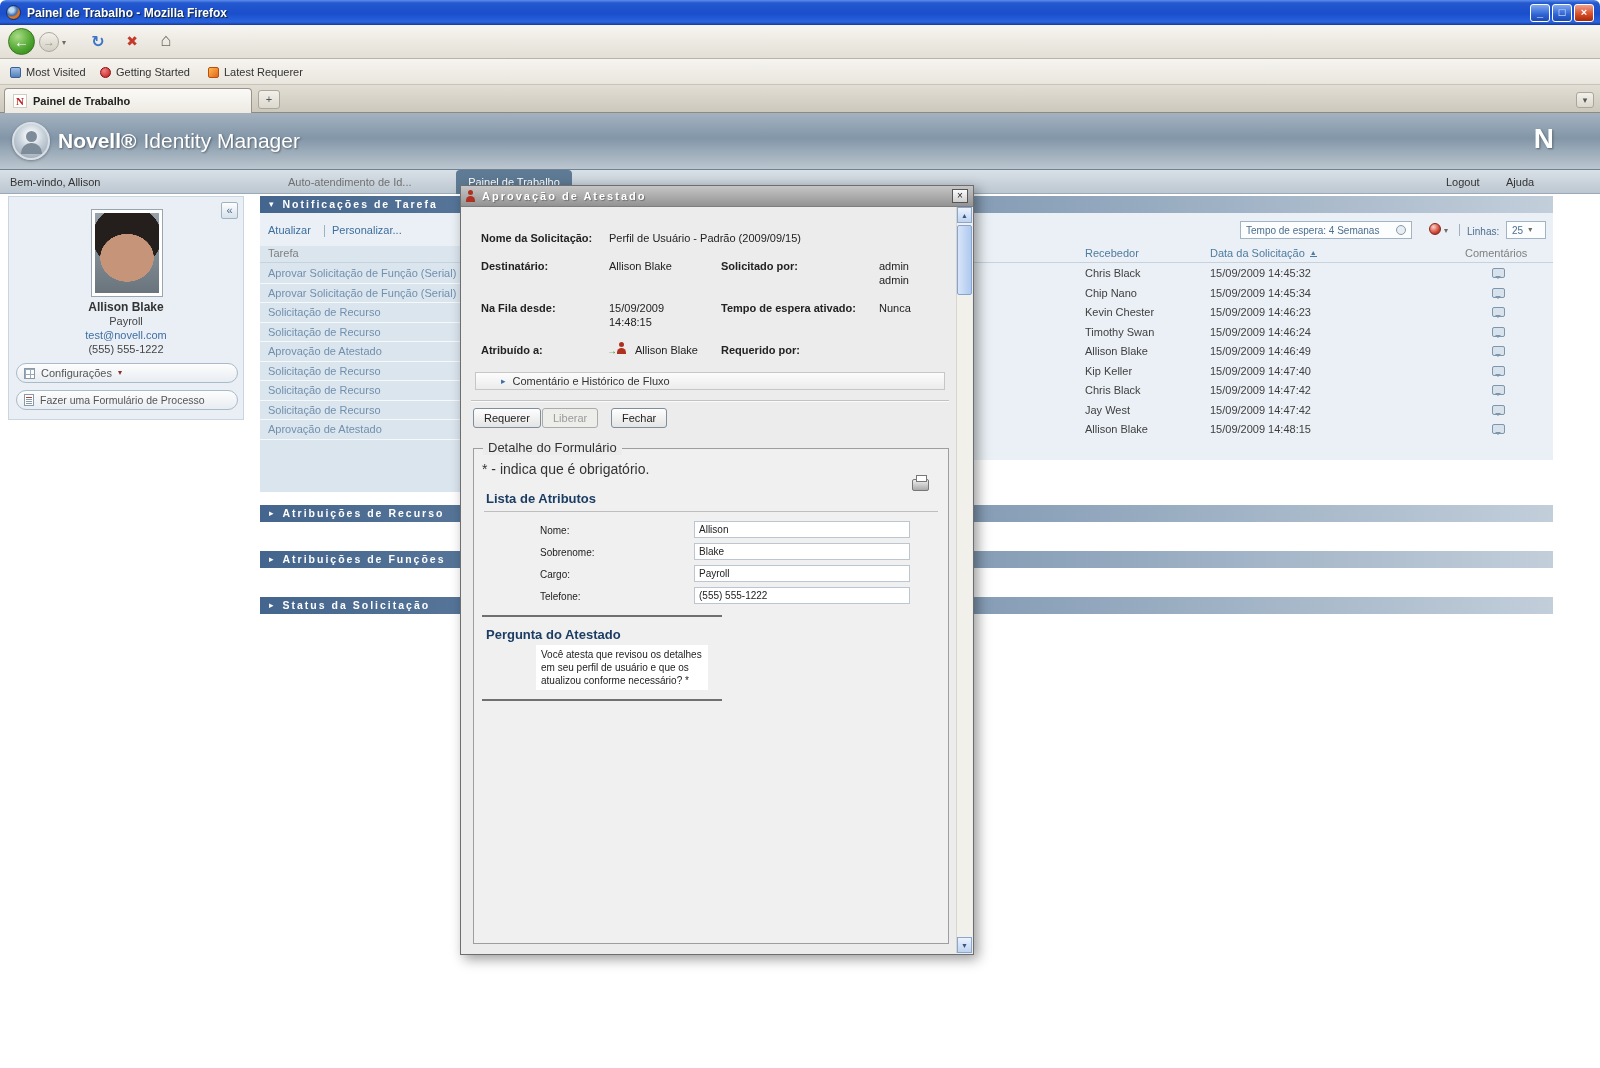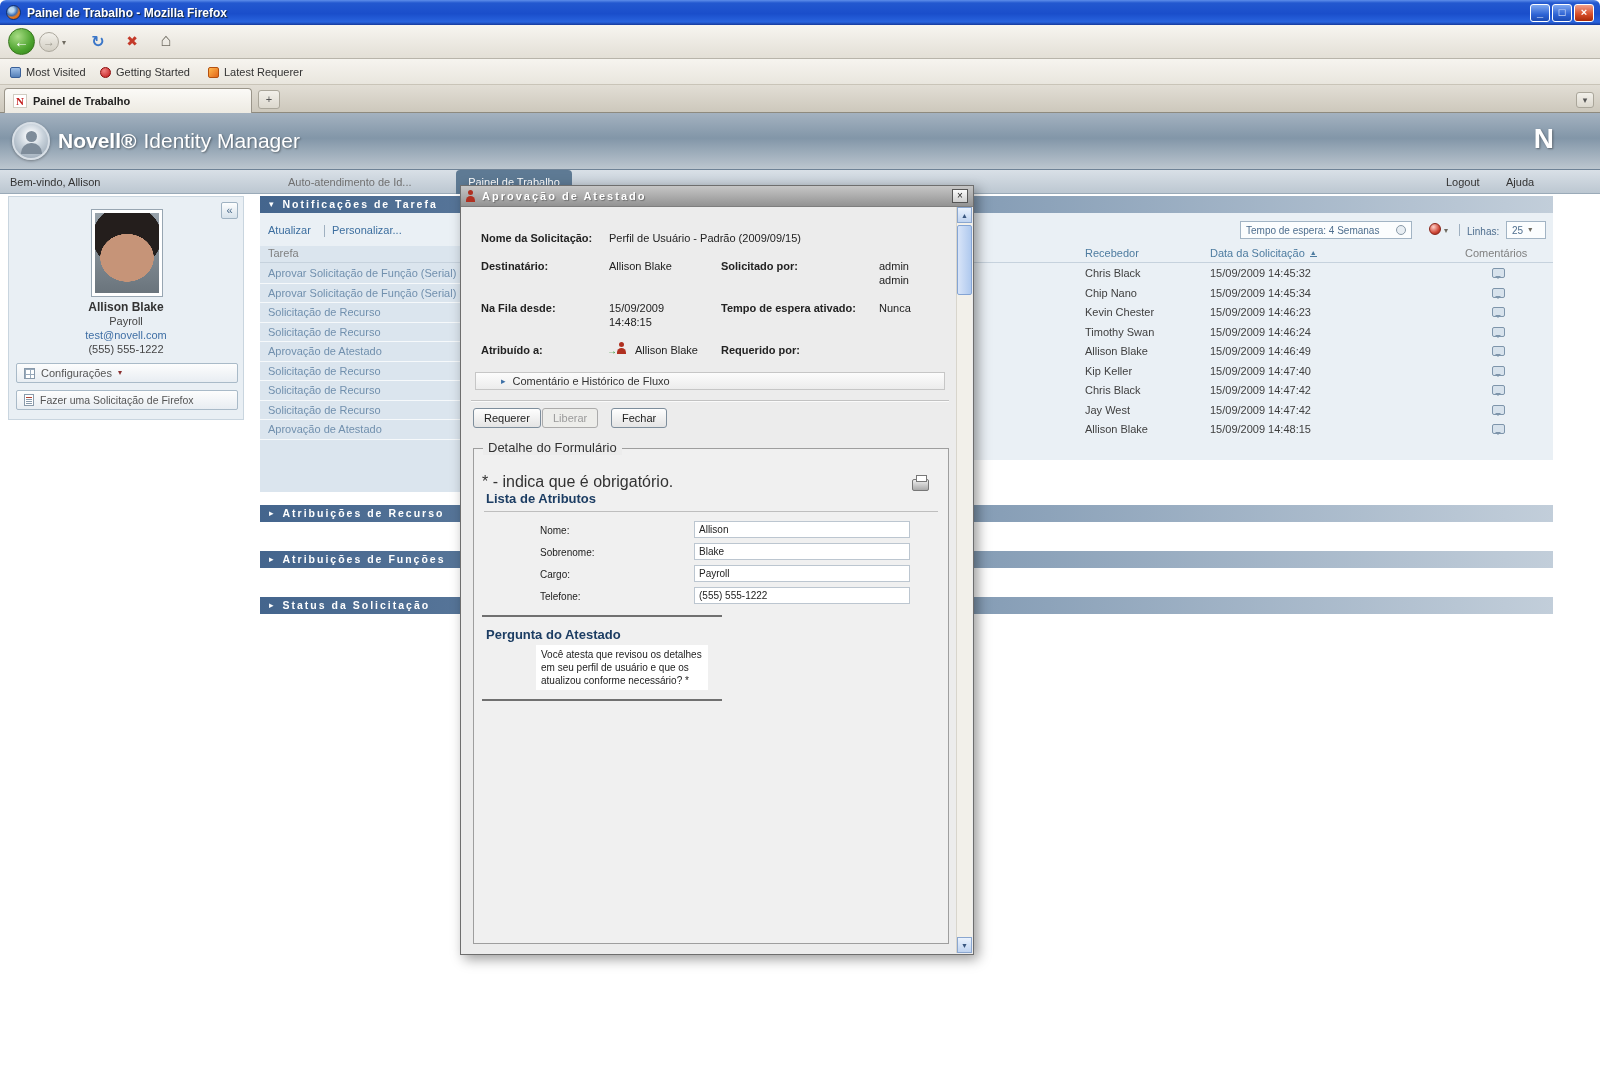--- a/index.html
+++ b/index.html
@@ -138,21 +138,21 @@
   color:#4A6A8A;font-size:11px;border:1px solid #9FB2C2;border-radius:2px;
   background:linear-gradient(180deg,#FDFEFE,#D7E2EB)}
 .photo{position:absolute;left:82px;top:12px;width:72px;height:88px;background:#FFF;border:1px solid #98A6B2;padding:3px}
 .photoimg{width:100%;height:100%;
   background:
    radial-gradient(ellipse 42% 30% at 50% 56%,#C69478 0 99%,transparent 100%),
    radial-gradient(ellipse 54% 40% at 50% 30%,#241E1C 0 99%,transparent 100%),
    linear-gradient(180deg,#98A2AA,#6A747C)}
 .sctr{position:absolute;left:0;width:100%;text-align:center}
 .sbtn{position:absolute;left:7px;width:222px;height:20px;display:flex;align-items:center;gap:6px;padding:0 7px;
-  color:#555;border:1px solid #A9BAC8;border-radius:2px;background:linear-gradient(180deg,#FDFDFD,#E8EDF2)}
+  color:#555;border:1px solid #A9BAC8;border-radius:10px;background:linear-gradient(180deg,#FDFDFD,#E8EDF2)}
 .gridico{width:11px;height:11px;border:1px solid #8899AA;
   background:linear-gradient(#99AABB 1px,transparent 1px) 0 0/100% 5px,
              linear-gradient(90deg,#99AABB 1px,transparent 1px) 0 0/5px 100%,#FFF}
 .pageico{position:relative;width:10px;height:12px;background:#FFF;border:1px solid #8A9AAA}
 .pageico::after{content:"";position:absolute;left:1px;top:2px;width:6px;height:1px;background:#B04030;
   box-shadow:0 2px 0 #8899AA,0 4px 0 #8899AA,0 6px 0 #8899AA}
 
 
 #dlg{left:460px;top:185px;width:514px;height:770px;background:#ECECEC;border:1px solid #6E6E6E;
   box-shadow:4px 4px 12px rgba(0,0,0,.4);z-index:60}
@@ -169,21 +169,21 @@
 .garrow{color:#2F8F2F;font-weight:bold;font-size:10px}
 .expander{position:absolute;left:14px;top:186px;width:470px;height:18px;display:flex;align-items:center;gap:7px;
   padding:0 25px;color:#333;border:1px solid #C6C6C6;background:linear-gradient(180deg,#FCFCFC,#ECECEC)}
 .expander .tri{color:#3A6EA5;font-size:9px;line-height:9px}
 .groove{position:absolute;left:10px;top:214px;width:478px;border-top:1px solid #C2C2C2;border-bottom:1px solid #FAFAFA}
 .dbtn{position:absolute;top:222px;height:20px;padding:0 10px;font-size:11px;color:#222;line-height:18px;
   border:1px solid #7E8E9C;border-radius:3px;background:linear-gradient(180deg,#FEFEFE,#E4E4E4);cursor:pointer}
 .dbtn.dis{color:#9A9A9A;background:#EDEDEA;border-color:#ABABAB}
 .formbox{position:absolute;left:12px;top:262px;width:476px;height:496px;border:1px solid #9E9E9E;background:#F0F0F0}
 .legendchip{position:absolute;left:22px;top:254px;background:#ECECEC;padding:0 5px;font-size:13px;color:#333;z-index:2}
-.note{position:absolute;left:8px;top:24px;font-size:16px;color:#333}
+.note{position:absolute;left:8px;top:12px;font-size:14px;color:#333}
 .printer{position:absolute;left:438px;top:30px;width:17px;height:12px;border:1px solid #777;border-radius:2px;
   background:linear-gradient(180deg,#EEE,#AAA)}
 .printer::before{content:"";position:absolute;left:3px;top:-5px;width:9px;height:5px;background:#FFF;border:1px solid #777}
 .attrh{position:absolute;left:12px;top:42px;font-size:13px;font-weight:bold;color:#1C3D63}
 .hr1{position:absolute;left:10px;top:62px;width:454px;border-top:1px solid #BEBEBE}
 .flabel{position:absolute;left:66px;font-size:10px;color:#222}
 .fval{position:absolute;left:220px;width:216px;height:17px;background:#FFF;border:1px solid #BCC6D0;
   font-size:10px;color:#222;line-height:15px;padding:0 4px;overflow:hidden;white-space:nowrap}
 .darkline{position:absolute;left:8px;width:240px;border-top:2px solid #707070}
 .qh{position:absolute;left:12px;top:178px;font-size:13px;font-weight:bold;color:#1C3D63}
@@ -376,21 +376,21 @@
     <span class="sctr" style="top:118px;color:#444">Payroll</span>
     <span class="sctr" style="top:132px;color:#3F6FA5">test@novell.com</span>
     <span class="sctr" style="top:146px;color:#444">(555) 555-1222</span>
     <div class="sbtn" style="top:166px">
       <span class="gridico"></span>
       <span>Configurações</span>
       <span class="caret-sm i-caret" style="color:#8A3030"></span>
     </div>
     <div class="sbtn" style="top:193px;font-size:10.5px">
       <span class="pageico"></span>
-      <span>Fazer uma Solicitação de Firefox</span>
+      <span>Fazer uma Formulário de Processo</span>
     </div>
   </div>
 
   <div id="dlg" class="a">
     <div id="dlgtitle">
       <span class="pico"></span>
       <span class="cap">Aprovação de Atestado</span>
       <span class="dclose i-x"></span>
     </div>
 

